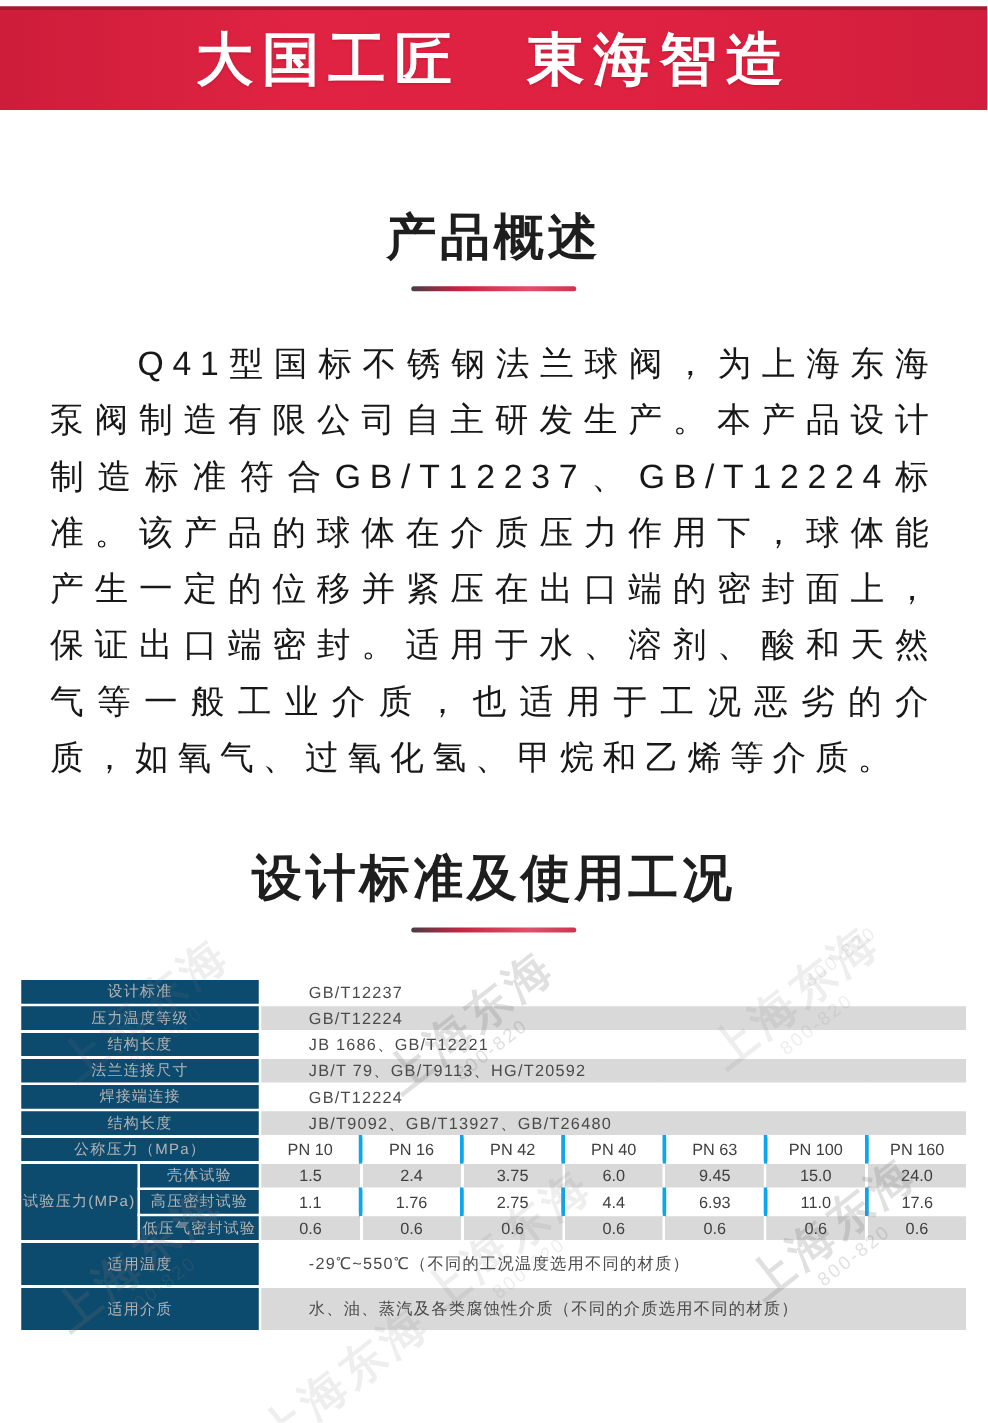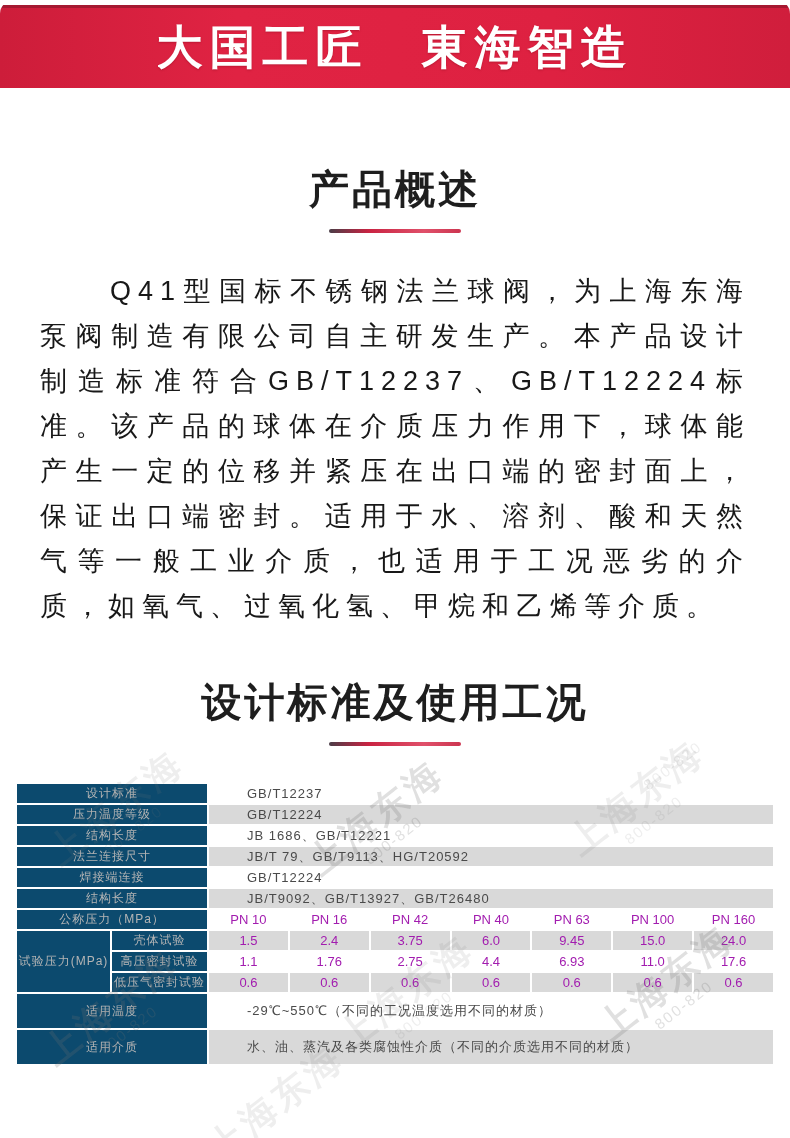--- a/index.html
+++ b/index.html
@@ -2,21 +2,21 @@
 <html><head>
 <meta charset="utf-8">
 <style>
   * { margin: 0; padding: 0; box-sizing: border-box; }
   html, body { background: #ffffff; }
   body {
     width: 790px; height: 1138px; overflow: hidden;
     font-family: "Liberation Sans", sans-serif;
     position: relative;
   }
-  .page { position: relative; width: 790px; height: 1138px; overflow: hidden; border-radius: 14px; }
+  .page { position: relative; width: 790px; height: 1138px; overflow: hidden; }
 
   
   .banner {
     margin-top: 5px;
     height: 83px;
     border-top: 3px solid #a51931;
     background: linear-gradient(90deg, #cd1d3a 0%, #e02343 30%, #de2141 70%, #d01e3c 100%);
     display: flex; align-items: center; justify-content: center;
   }
   .banner-title {
@@ -79,22 +79,22 @@
     letter-spacing: 1px;
   }
   td.val {
     color: #4a4a4a;
     text-align: left;
     padding-left: 38px;
     letter-spacing: 1px;
   }
   tr.shade td.val, tr.shade td.num, tr.shade td.pn { background: #d9d9d9; }
   tr.light td.val, tr.light td.num, tr.light td.pn { background: #ffffff; margin-left: 16px; }
-  td.num, td.pn { text-align: center; color: #a21caf; }
-  tr.light td.pn + td.pn, tr.light td.num + td.num { border-left: 1px solid #0ea5e9; }
+  td.num, td.pn { text-align: center; color: #404040; }
+  tr.light td.pn + td.pn, tr.light td.num + td.num { border-left: 3px solid #0ea5e9; }
   tr.tall td { height: 36px; }
 
   
   .watermarks { position: absolute; inset: 0; pointer-events: none; z-index: 5; }
   .wm {
     position: absolute;
     transform: rotate(-38deg);
     transform-origin: left top;
     color: rgba(115,115,115,0.22);
     text-align: center;

